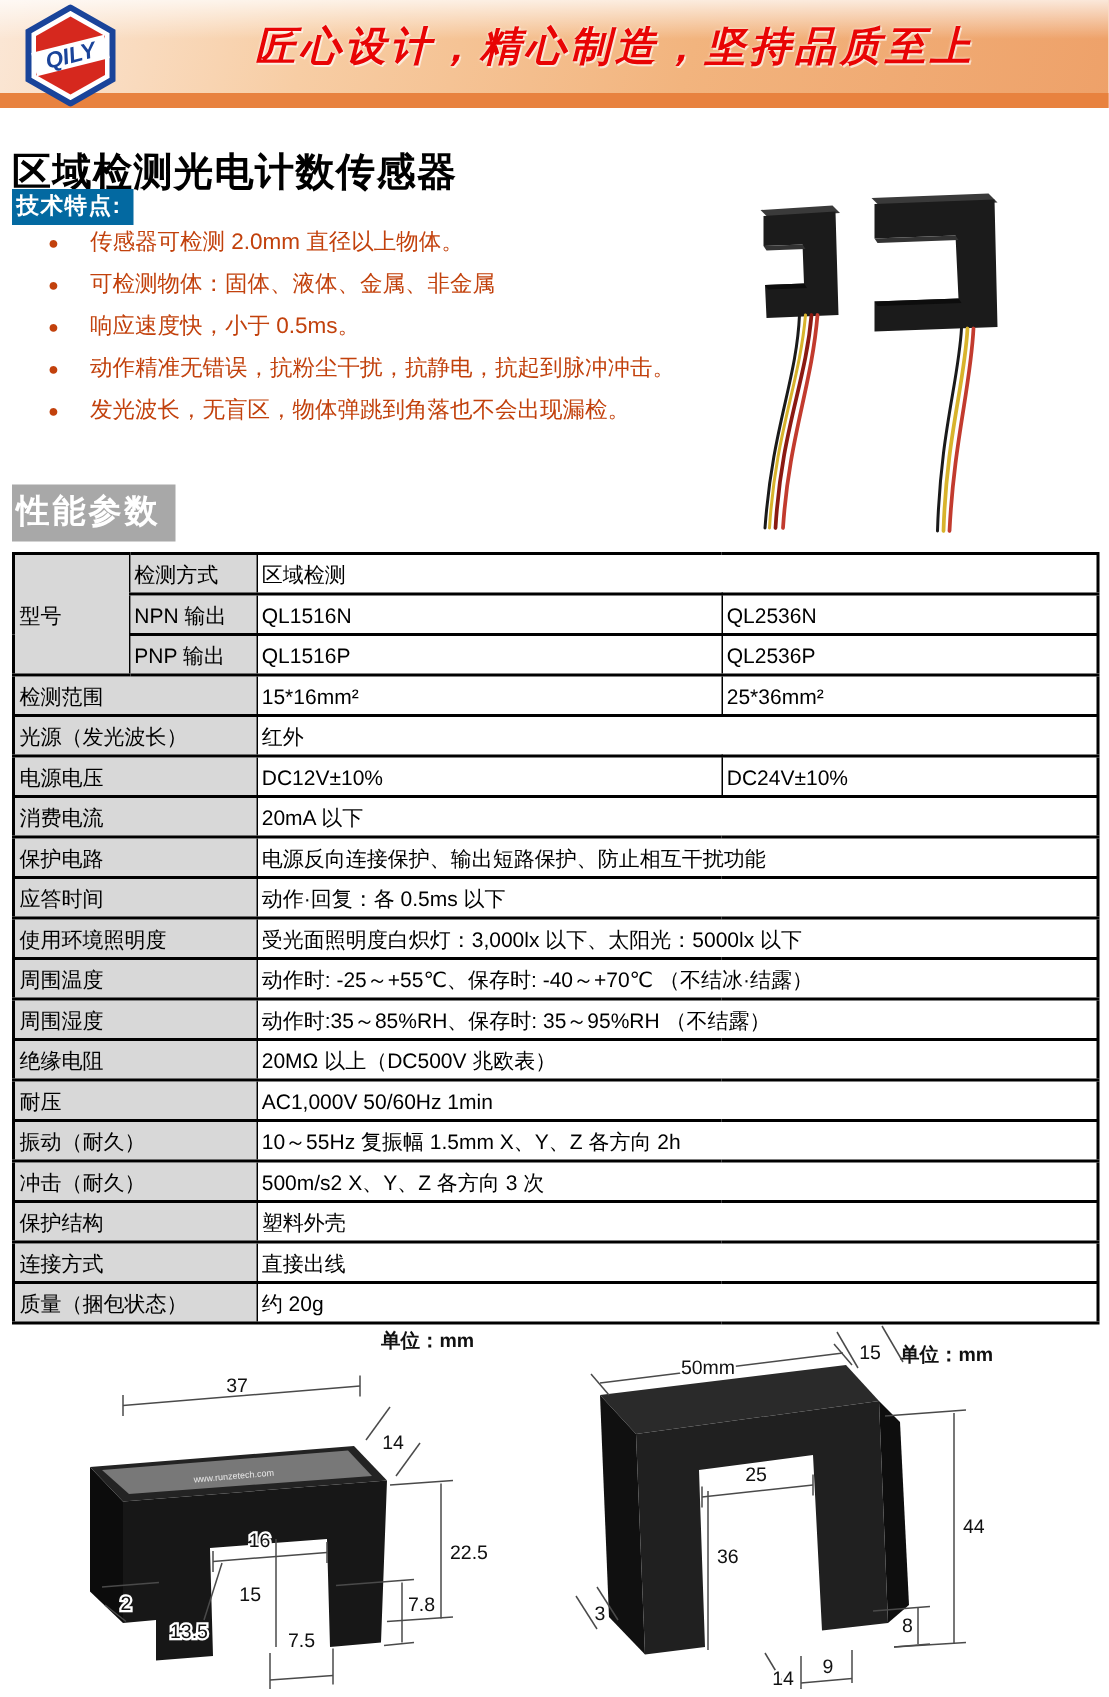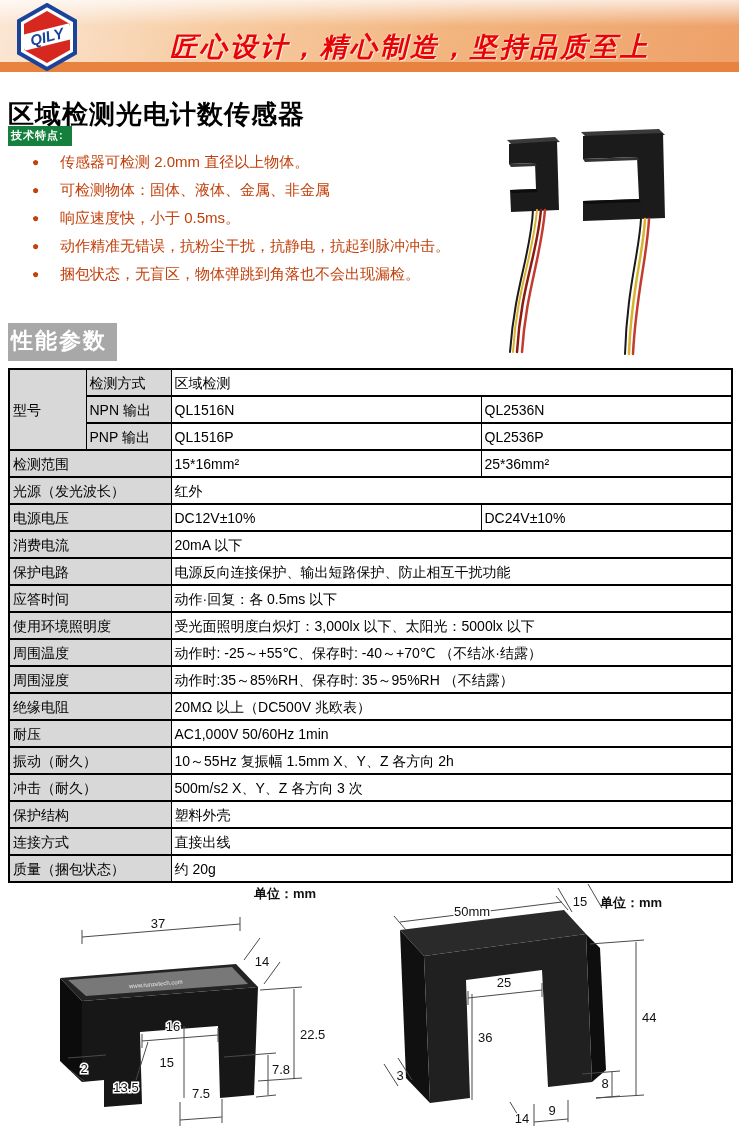--- a/index.html
+++ b/index.html
@@ -19,27 +19,26 @@
     position:absolute;left:0;top:0;width:100%;height:26px;
     background:linear-gradient(180deg,rgba(255,255,255,.75),rgba(255,255,255,0));
   }
   .logo{position:absolute;left:13px;top:3px;width:68px;height:68px;}
   .slogan{
     position:absolute;left:130px;top:0;width:560px;height:62px;
     display:flex;align-items:center;justify-content:center;
     color:#e80404;font-size:27px;font-weight:bold;font-style:italic;letter-spacing:3px;
     text-shadow:0 0 2px rgba(255,255,255,.9),1px 1px 0 rgba(255,255,255,.6);
     white-space:nowrap;
-    margin-top:16px;
   }
   
   .page-title{position:absolute;left:8px;top:80px;font-size:26px;font-weight:bold;letter-spacing:1px;}
   .feat-chip{
-    position:absolute;left:8px;top:126px;background:#15803d;color:#fff;
-    font-size:11px;font-weight:bold;padding:2px 8px 3px 3px;letter-spacing:1px;
+    position:absolute;left:8px;top:126px;background:#0369a1;color:#fff;
+    font-size:15px;font-weight:bold;padding:2px 8px 3px 3px;letter-spacing:1px;
   }
   .features{position:absolute;left:8px;top:152px;width:472px;list-style:none;margin:0;padding:0;}
   .features li{
     position:relative;padding:0 0 0 52px;margin:0 0 9px 0;
     font-size:15px;font-weight:normal;line-height:19px;color:#c2410c;
   }
   .features li::before{
     content:"●";position:absolute;left:24px;top:1px;font-size:12px;
   }
   
@@ -91,21 +90,21 @@
 
 <h1 class="page-title">区域检测光电计数传感器</h1>
 
 <div class="feat-chip">技术特点:</div>
 
 <ul class="features">
   <li>传感器可检测 2.0mm 直径以上物体。</li>
   <li>可检测物体：固体、液体、金属、非金属</li>
   <li>响应速度快，小于 0.5ms。</li>
   <li>动作精准无错误，抗粉尘干扰，抗静电，抗起到脉冲冲击。</li>
-  <li>捆包状态，无盲区，物体弹跳到角落也不会出现漏检。</li>
+  <li>发光波长，无盲区，物体弹跳到角落也不会出现漏检。</li>
 </ul>
 
 <svg class="photo" width="258" height="252" viewBox="0 0 258 252">
   <g>
     <polygon points="28,34 76,31 81,36 33,39" fill="#3a3a3a"></polygon>
     <path d="M30,38 L78,35 L80,104 L32,106 L31,84 L57,83 L56,57 L30,58 Z" fill="#1b1b1b"></path>
     <polygon points="30,58 56,57 58,60 32,61" fill="#333"></polygon>
     <polygon points="31,84 57,83 59,86 33,87" fill="#0d0d0d"></polygon>
   </g>
   <g fill="none" stroke-linecap="round">

